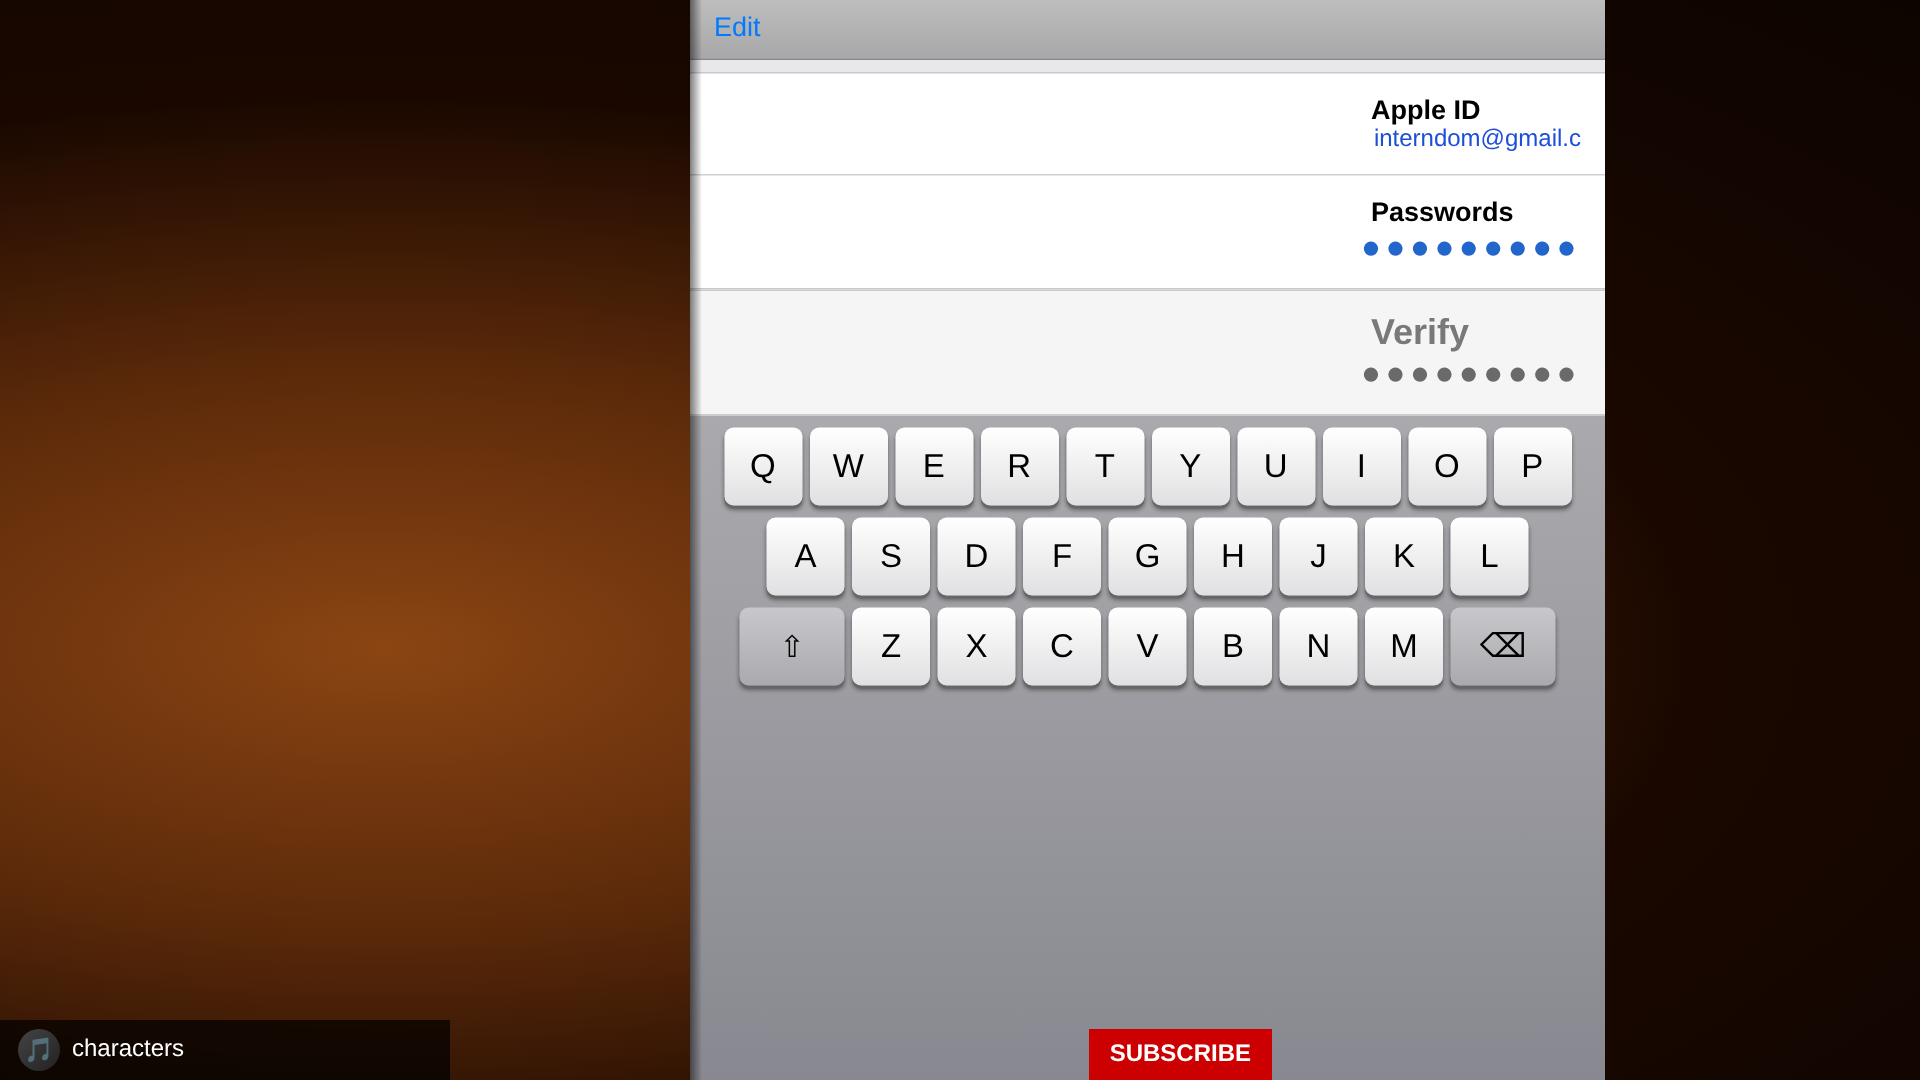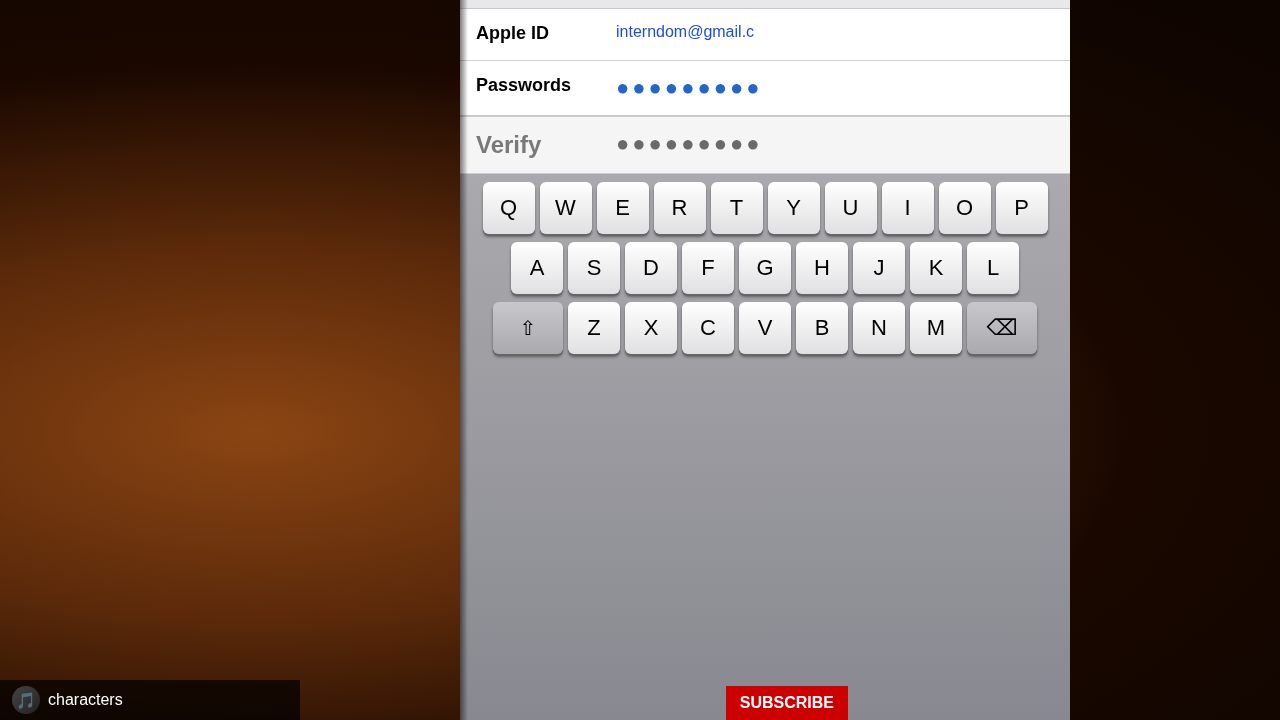--- a/index.html
+++ b/index.html
@@ -57,24 +57,25 @@
 
     .form-card {
       background: white;
       margin: 8px 0 0 0;
       border-top: 1px solid #c8c8cc;
       border-bottom: 1px solid #c8c8cc;
     }
 
     .form-row {
       display: flex;
-      align-items: flex-start;
+      align-items: flex-end;
       padding: 14px 16px;
       border-bottom: 1px solid #d0d0d2;
       min-height: 52px;
+      flex-direction: column;
     }
 
     .form-row:last-child {
       border-bottom: none;
     }
 
     .form-label {
       font-size: 18px;
       font-weight: 600;
       color: #000;
@@ -253,20 +254,23 @@
     }
 
   </style>
 </head>
 <body>
 
 <div class="bg-overlay"></div>
 
 <div class="phone-screen">
 
+  <div class="top-bar">
+    <span class="edit-button">Edit</span>
+  </div>
 
   <div class="form-area">
     <div class="form-card">
 
       <div class="form-row">
         <span class="form-label">Apple ID</span>
         <span class="form-value">interndom@gmail.c</span>
       </div>
 
       <div class="form-row">

